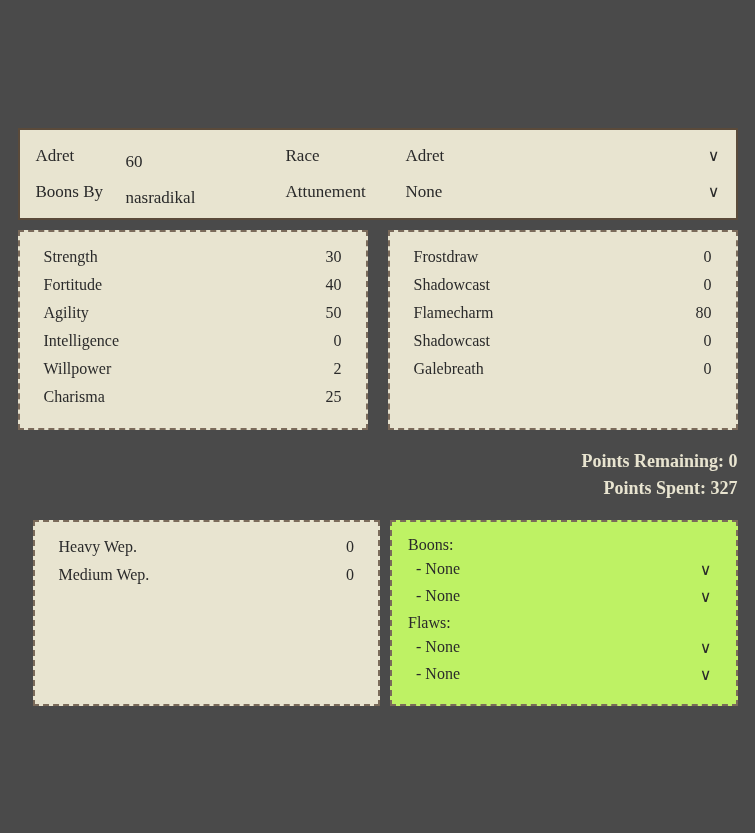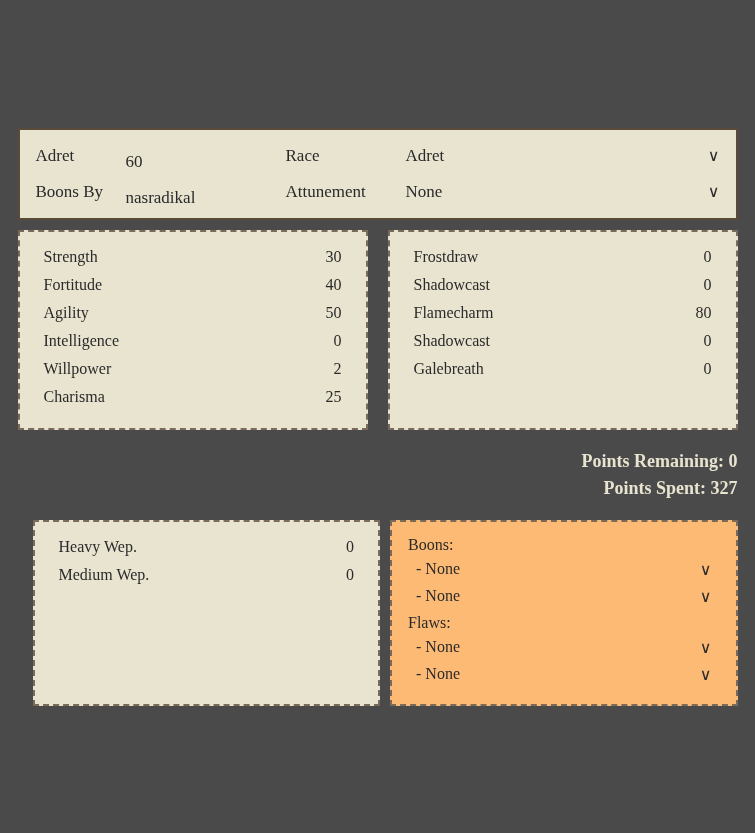--- a/index.html
+++ b/index.html
@@ -126,21 +126,21 @@
     }
 
     .weapon-panel {
       background-color: #e8e4d0;
       border: 2px dashed #7a6a5a;
       padding: 14px 16px;
       flex: 1;
     }
 
     .boon-panel {
-      background-color: #fdba74;
+      background-color: #bef264;
       border: 2px dashed #7a6a5a;
       padding: 14px 16px;
       flex: 1;
     }
 
     .boon-section-label {
       font-size: 16px;
       color: #2a2a2a;
       margin-bottom: 4px;
     }

